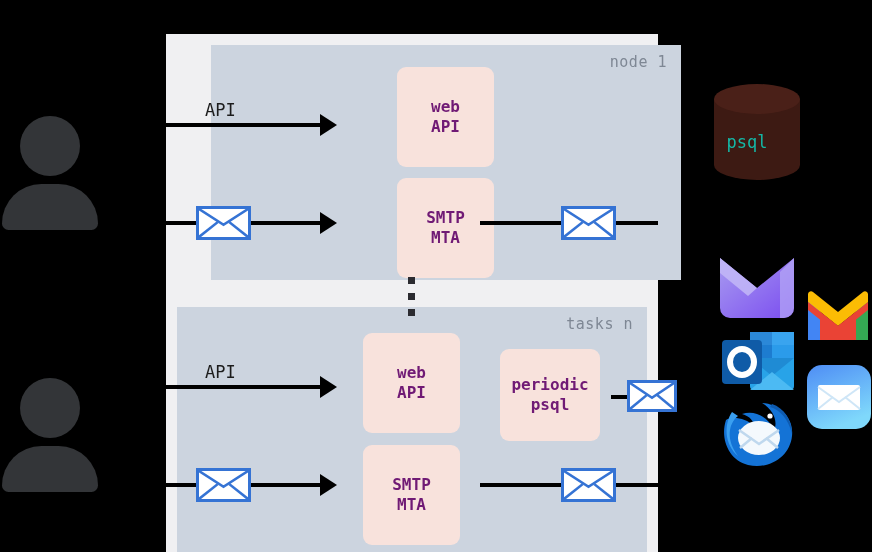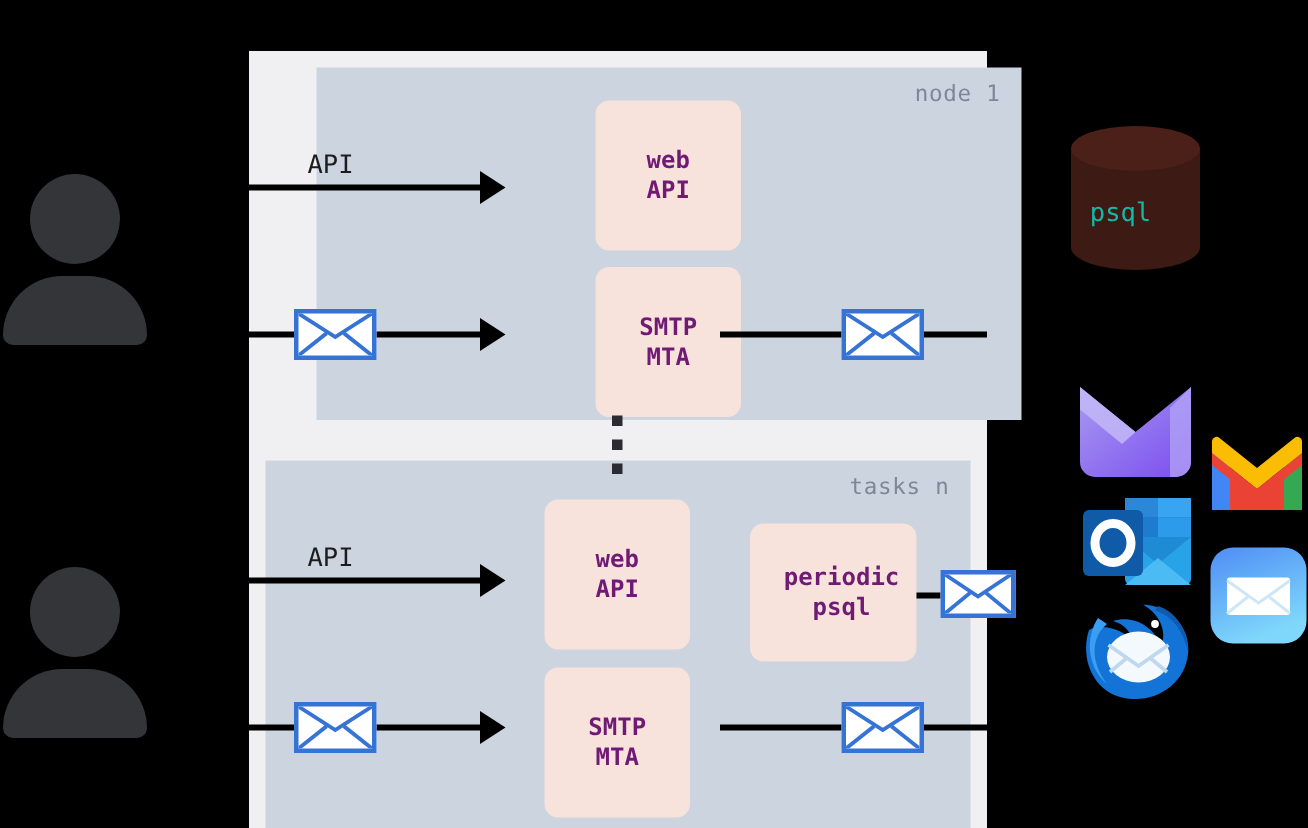--- a/index.html
+++ b/index.html
@@ -79,21 +79,21 @@
       <div class="node-label">tasks n</div>
 
       <div class="svc" style="left:186px;top:26px;width:97px;height:100px;">
         <span><span>web</span><br><span>API</span></span>
       </div>
 
       <div class="svc" style="left:186px;top:138px;width:97px;height:100px;">
         <span><span>SMTP</span><br><span>MTA</span></span>
       </div>
 
-      <div class="svc" style="left:323px;top:42px;width:100px;height:92px;padding-left:11px;">
+      <div class="svc" style="left:323px;top:42px;width:100px;height:92px;">
         <span><span>periodic</span><br><span>psql</span></span>
       </div>
     </div>
   </div>
 
   <div class="dots">
     <i></i>
       <i></i>
       <i></i>
   </div>

